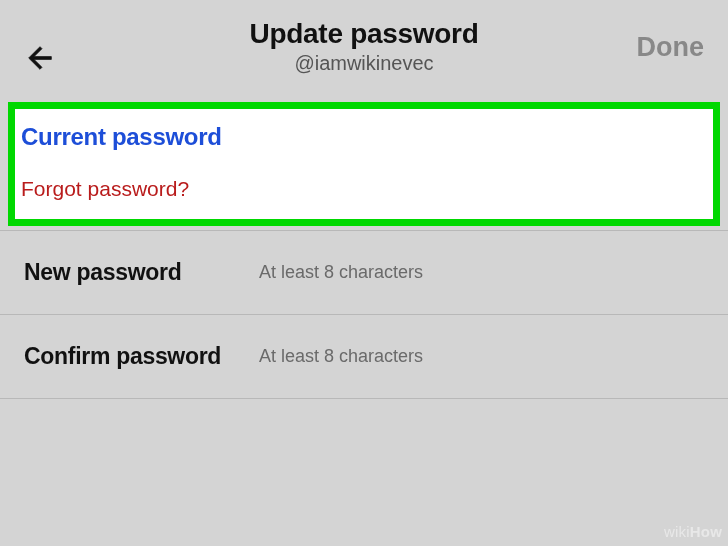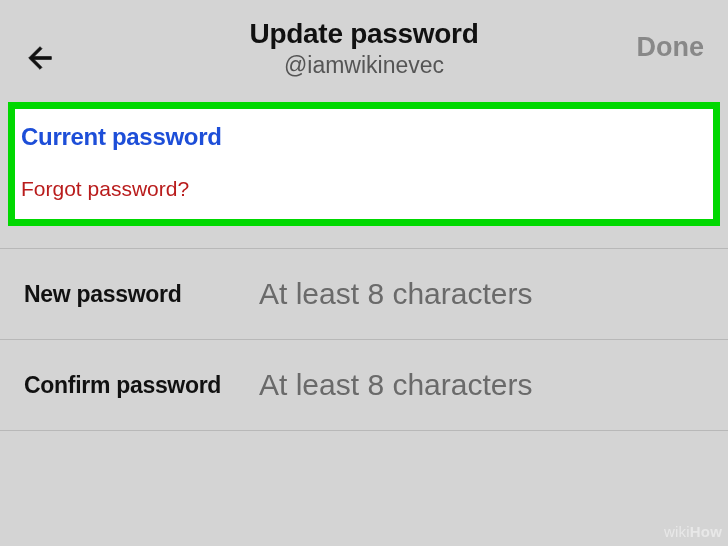--- a/index.html
+++ b/index.html
@@ -44,21 +44,21 @@
       top: 18px;
       text-align: center;
     }
     .title {
       font-size: 28px;
       font-weight: 800;
       color: #111;
       letter-spacing: -0.3px;
     }
     .handle {
-      font-size: 23px;
+      font-size: 20px;
       color: #555;
       margin-top: 2px;
       font-weight: 400;
     }
     .done-btn {
       position: absolute;
       right: 24px;
       top: 32px;
       font-size: 27px;
       color: #888;
@@ -88,31 +88,31 @@
       font-weight: 400;
     }
     .field-row {
       display: flex;
       align-items: center;
       padding: 28px 24px;
       border-bottom: 1px solid #b8b8b8;
     }
     .field-row.first {
       border-top: 1px solid #b8b8b8;
-      margin-top: 22px;
+      margin-top: 4px;
     }
     .field-label {
       font-size: 23px;
       font-weight: 700;
       color: #111;
       width: 235px;
       letter-spacing: -0.3px;
     }
     .field-input {
-      font-size: 30px;
+      font-size: 18px;
       color: #6a6a6a;
       border: none;
       background: transparent;
       outline: none;
       flex: 1;
       font-weight: 400;
     }
     .field-input::placeholder {
       color: #6a6a6a;
     }

